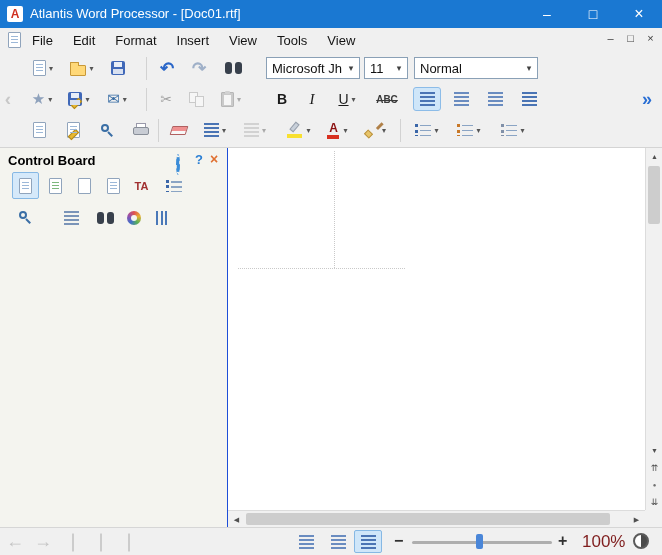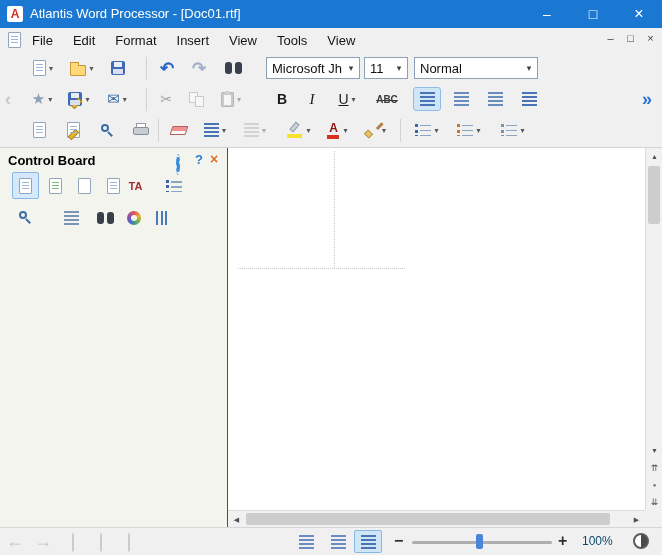--- a/index.html
+++ b/index.html
@@ -110,21 +110,21 @@
 
   
   .statusbar{position:absolute;left:0;top:527px;width:662px;height:28px;background:#f0f0f0;border-top:1px solid #d6d6d6;box-sizing:border-box;}
   .sb-abs{position:absolute;}
   .sb-arrow{font-size:18px;font-weight:bold;color:#c4c4c4;line-height:26px;}
   .sb-viewbtn{position:absolute;top:2px;width:28px;height:23px;display:flex;align-items:center;justify-content:center;border:1px solid transparent;border-radius:2px;box-sizing:border-box;}
   .sb-viewbtn.selected{background:#cfe6f9;border-color:#86b8e4;}
   .zoom-track{position:absolute;left:412px;top:13px;width:140px;height:3px;background:#aeaeae;border-radius:2px;}
   .zoom-thumb{position:absolute;left:476px;top:6px;width:7px;height:15px;background:#4a86d8;border-radius:2px;}
   .zoom-sign{font-size:16px;font-weight:bold;color:#303030;line-height:26px;}
-  .zoom-val{font-size:12px;color:#0c4a6e;line-height:27px;}
+  .zoom-val{font-size:17px;color:#7f1d1d;line-height:27px;}
 </style>
 </head>
 <body>
 
 <div class="app">
 
   <div class="titlebar">
     <div class="app-icon">A</div>
     <div class="title-text">Atlantis Word Processor - [Doc01.rtf]</div>
     <div class="cap-btn" style="left:524px;">–</div>
@@ -311,21 +311,21 @@
     </div>
     <div class="cb-btn" style="left:42px;top:24px;">
       <span class="ic-page green"></span>
     </div>
     <div class="cb-btn" style="left:71px;top:24px;">
       <span class="ic-page"></span>
     </div>
     <div class="cb-btn" style="left:100px;top:24px;">
       <span class="ic-page lines"></span>
     </div>
-    <div class="cb-btn" style="left:122px;top:24px;">
+    <div class="cb-btn" style="left:128px;top:24px;">
       <span class="cb-fonts-label">TA</span>
     </div>
     <div class="cb-btn" style="left:160px;top:24px;">
       <span class="ic-bullets"></span>
     </div>
 
     <div class="cb-btn" style="left:12px;top:56px;">
       <span class="ic-loupe"></span>
     </div>
     <div class="cb-btn" style="left:58px;top:56px;">

